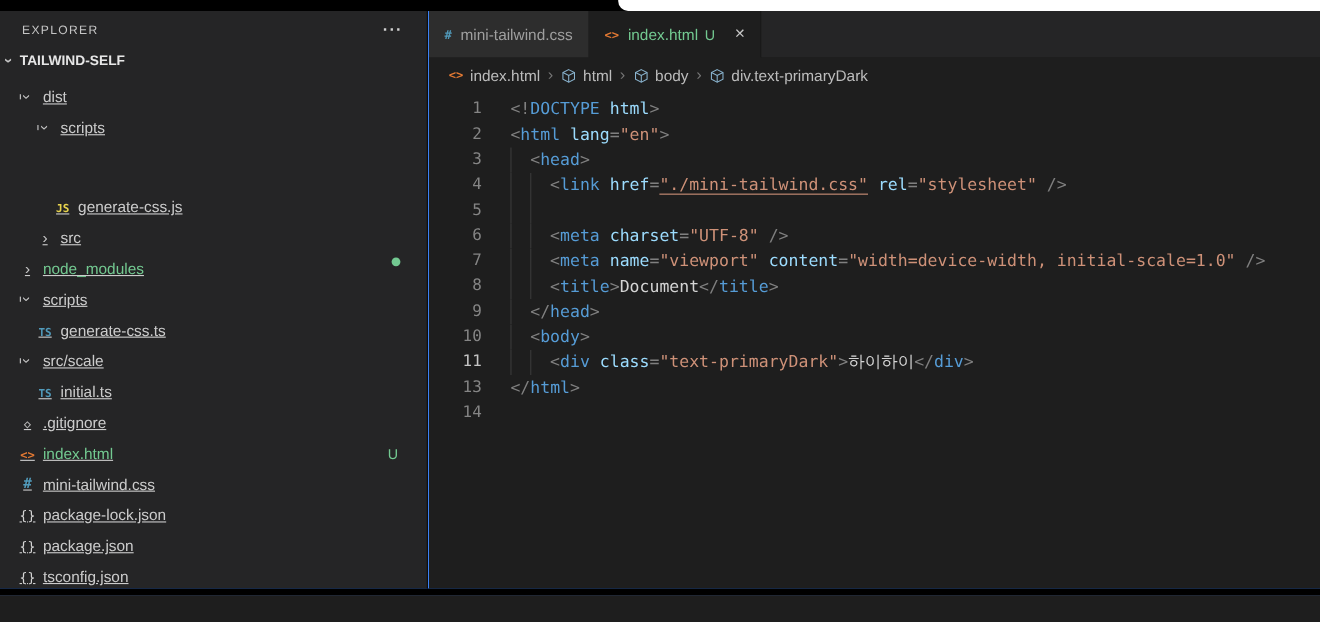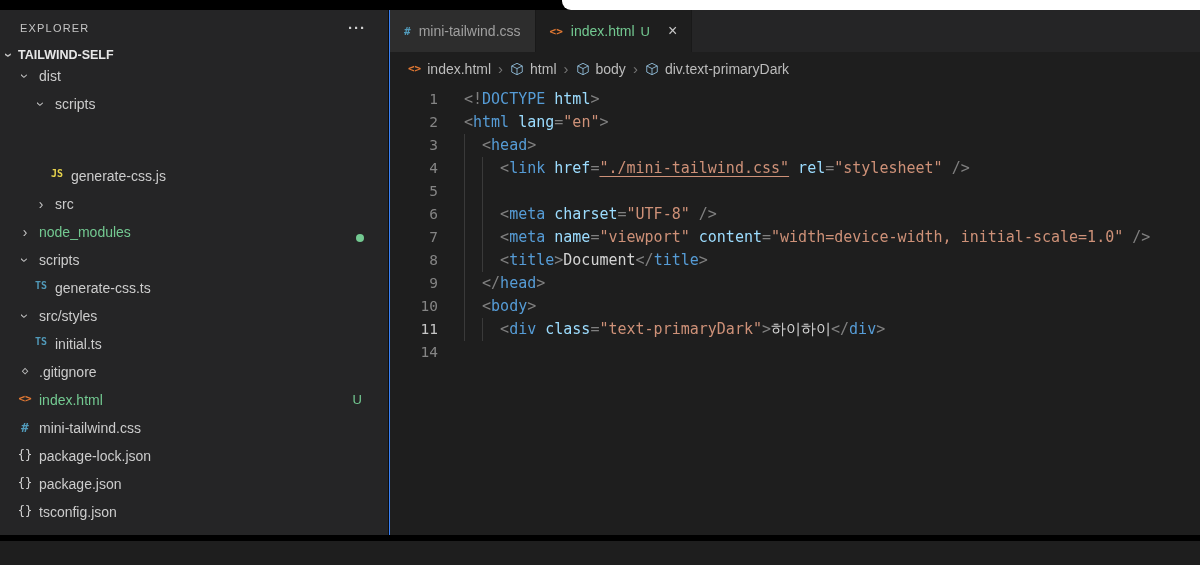--- a/index.html
+++ b/index.html
@@ -12,21 +12,21 @@
 
   
   .bottombar{position:absolute;bottom:0;left:0;right:0;height:6px;background:#000;z-index:5;}
 
   
   .sidebar{position:absolute;top:10px;left:0;width:389px;bottom:6px;background:#252526;border-right:1px solid #0c0c0c;box-sizing:border-box;}
   .explorer-header{display:flex;justify-content:space-between;align-items:center;padding:12px 22px 8px 20px;color:#c5c5c5;font-size:11px;letter-spacing:1.2px;}
   .more{color:#d0d0d0;font-size:15px;font-weight:bold;letter-spacing:1px;cursor:pointer;line-height:8px;}
   .root-row{display:flex;align-items:center;height:26px;padding-left:0;color:#e7e7e7;font-weight:700;font-size:12.5px;cursor:pointer;}
   .tree{position:relative;}
-  .row{position:relative;display:flex;align-items:flex-start;height:28px;font-size:14px;color:#cccccc;cursor:pointer;}
+  .row{position:relative;display:flex;align-items:flex-end;height:28px;font-size:14px;color:#cccccc;cursor:pointer;text-decoration:underline;}
   .chevron{display:inline-block;width:18px;text-align:center;color:#c5c5c5;font-size:14px;flex-shrink:0;}
   .chevron.exp{transform:rotate(90deg);}
   .ficon{width:18px;text-align:center;font-family:"DejaVu Sans Mono",monospace;font-weight:700;font-size:10px;flex-shrink:0;}
   .fi-js{color:#e8d44d;}
   .fi-ts{color:#519aba;}
   .fi-html{color:#e37933;font-size:11px;}
   .fi-css{color:#519aba;font-size:13px;}
   .fi-json{color:#d4d4d4;font-size:12px;font-weight:400;}
   .fi-git{color:#b8b8b8;font-size:11px;}
   .tlabel{margin-left:5px;white-space:nowrap;}
@@ -105,21 +105,21 @@
         <div class="row" style="padding-left: 16px;">
           <span class="chevron exp">›</span>
           <span class="tlabel">scripts</span>
         </div>
         <div class="row" style="padding-left: 32px;">
           <span class="ficon fi-ts">TS</span>
           <span class="tlabel">generate-css.ts</span>
         </div>
         <div class="row" style="padding-left: 16px;">
           <span class="chevron exp">›</span>
-          <span class="tlabel">src/styles</span>
+          <span class="tlabel">src/scale</span>
         </div>
         <div class="row" style="padding-left: 32px;">
           <span class="ficon fi-ts">TS</span>
           <span class="tlabel">initial.ts</span>
         </div>
         <div class="row" style="padding-left: 16px;">
           <span class="ficon fi-git">◇</span>
           <span class="tlabel">.gitignore</span>
         </div>
         <div class="row" style="padding-left: 16px;">
@@ -200,18 +200,19 @@
         <div class="cl"><div class="ln">2</div><div class="lc"><span class="tk-p">&lt;</span><span class="tk-tag">html</span><span class="tk-attr"> lang</span><span class="tk-p">=</span><span class="tk-str">"en"</span><span class="tk-p">&gt;</span></div></div>
         <div class="cl"><div class="ln">3</div><div class="lc"><span class="guide"></span><span class="tk-p">&lt;</span><span class="tk-tag">head</span><span class="tk-p">&gt;</span></div></div>
         <div class="cl"><div class="ln">4</div><div class="lc"><span class="guide"></span><span class="guide"></span><span class="tk-p">&lt;</span><span class="tk-tag">link</span><span class="tk-attr"> href</span><span class="tk-p">=</span><span class="tk-link">"./mini-tailwind.css"</span><span class="tk-attr"> rel</span><span class="tk-p">=</span><span class="tk-str">"stylesheet"</span><span class="tk-p"> /&gt;</span></div></div>
         <div class="cl"><div class="ln">5</div><div class="lc"><span class="guide"></span><span class="guide"></span></div></div>
         <div class="cl"><div class="ln">6</div><div class="lc"><span class="guide"></span><span class="guide"></span><span class="tk-p">&lt;</span><span class="tk-tag">meta</span><span class="tk-attr"> charset</span><span class="tk-p">=</span><span class="tk-str">"UTF-8"</span><span class="tk-p"> /&gt;</span></div></div>
         <div class="cl"><div class="ln">7</div><div class="lc"><span class="guide"></span><span class="guide"></span><span class="tk-p">&lt;</span><span class="tk-tag">meta</span><span class="tk-attr"> name</span><span class="tk-p">=</span><span class="tk-str">"viewport"</span><span class="tk-attr"> content</span><span class="tk-p">=</span><span class="tk-str">"width=device-width, initial-scale=1.0"</span><span class="tk-p"> /&gt;</span></div></div>
         <div class="cl"><div class="ln">8</div><div class="lc"><span class="guide"></span><span class="guide"></span><span class="tk-p">&lt;</span><span class="tk-tag">title</span><span class="tk-p">&gt;</span><span class="tk-txt">Document</span><span class="tk-p">&lt;/</span><span class="tk-tag">title</span><span class="tk-p">&gt;</span></div></div>
         <div class="cl"><div class="ln">9</div><div class="lc"><span class="guide"></span><span class="tk-p">&lt;/</span><span class="tk-tag">head</span><span class="tk-p">&gt;</span></div></div>
         <div class="cl"><div class="ln">10</div><div class="lc"><span class="guide"></span><span class="tk-p">&lt;</span><span class="tk-tag">body</span><span class="tk-p">&gt;</span></div></div>
         <div class="cl active"><div class="ln">11</div><div class="lc"><span class="guide"></span><span class="guide"></span><span class="tk-p">&lt;</span><span class="tk-tag">div</span><span class="tk-attr"> class</span><span class="tk-p">=</span><span class="tk-str">"text-primaryDark"</span><span class="tk-p">&gt;</span><span class="tk-txt">하이하이</span><span class="tk-p">&lt;/</span><span class="tk-tag">div</span><span class="tk-p">&gt;</span></div></div>
+        <div class="cl"><div class="ln">13</div><div class="lc"><span class="tk-p">&lt;/</span><span class="tk-tag">html</span><span class="tk-p">&gt;</span></div></div>
         <div class="cl"><div class="ln">14</div><div class="lc"></div></div>
       </div>
   </div>
 
   <div class="bottombar"></div>
 </div>
 
 </body></html>

